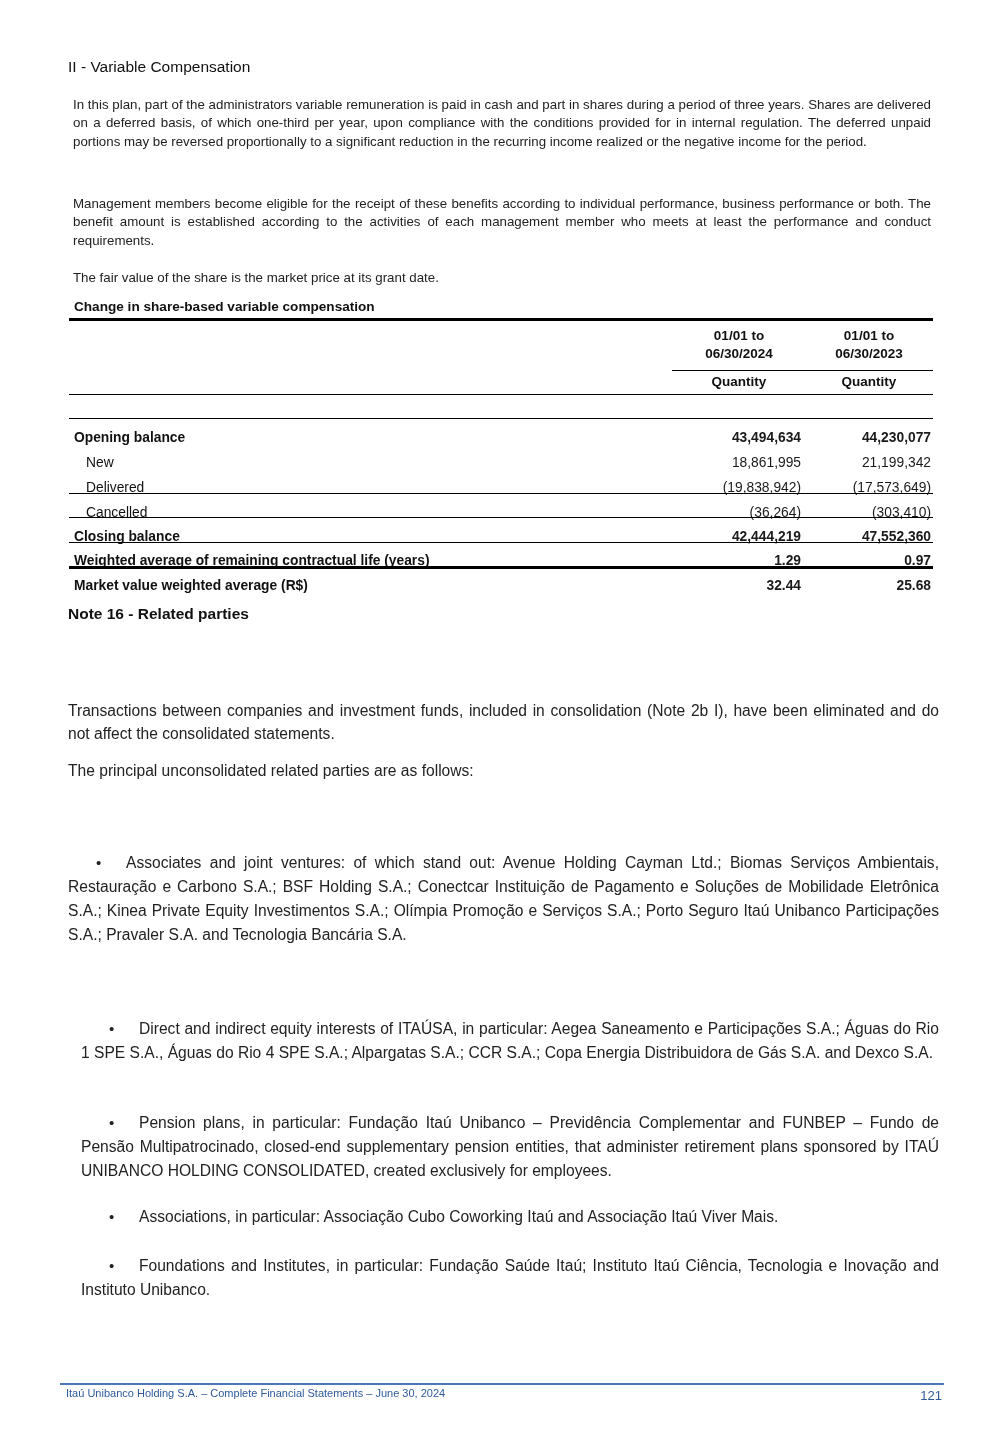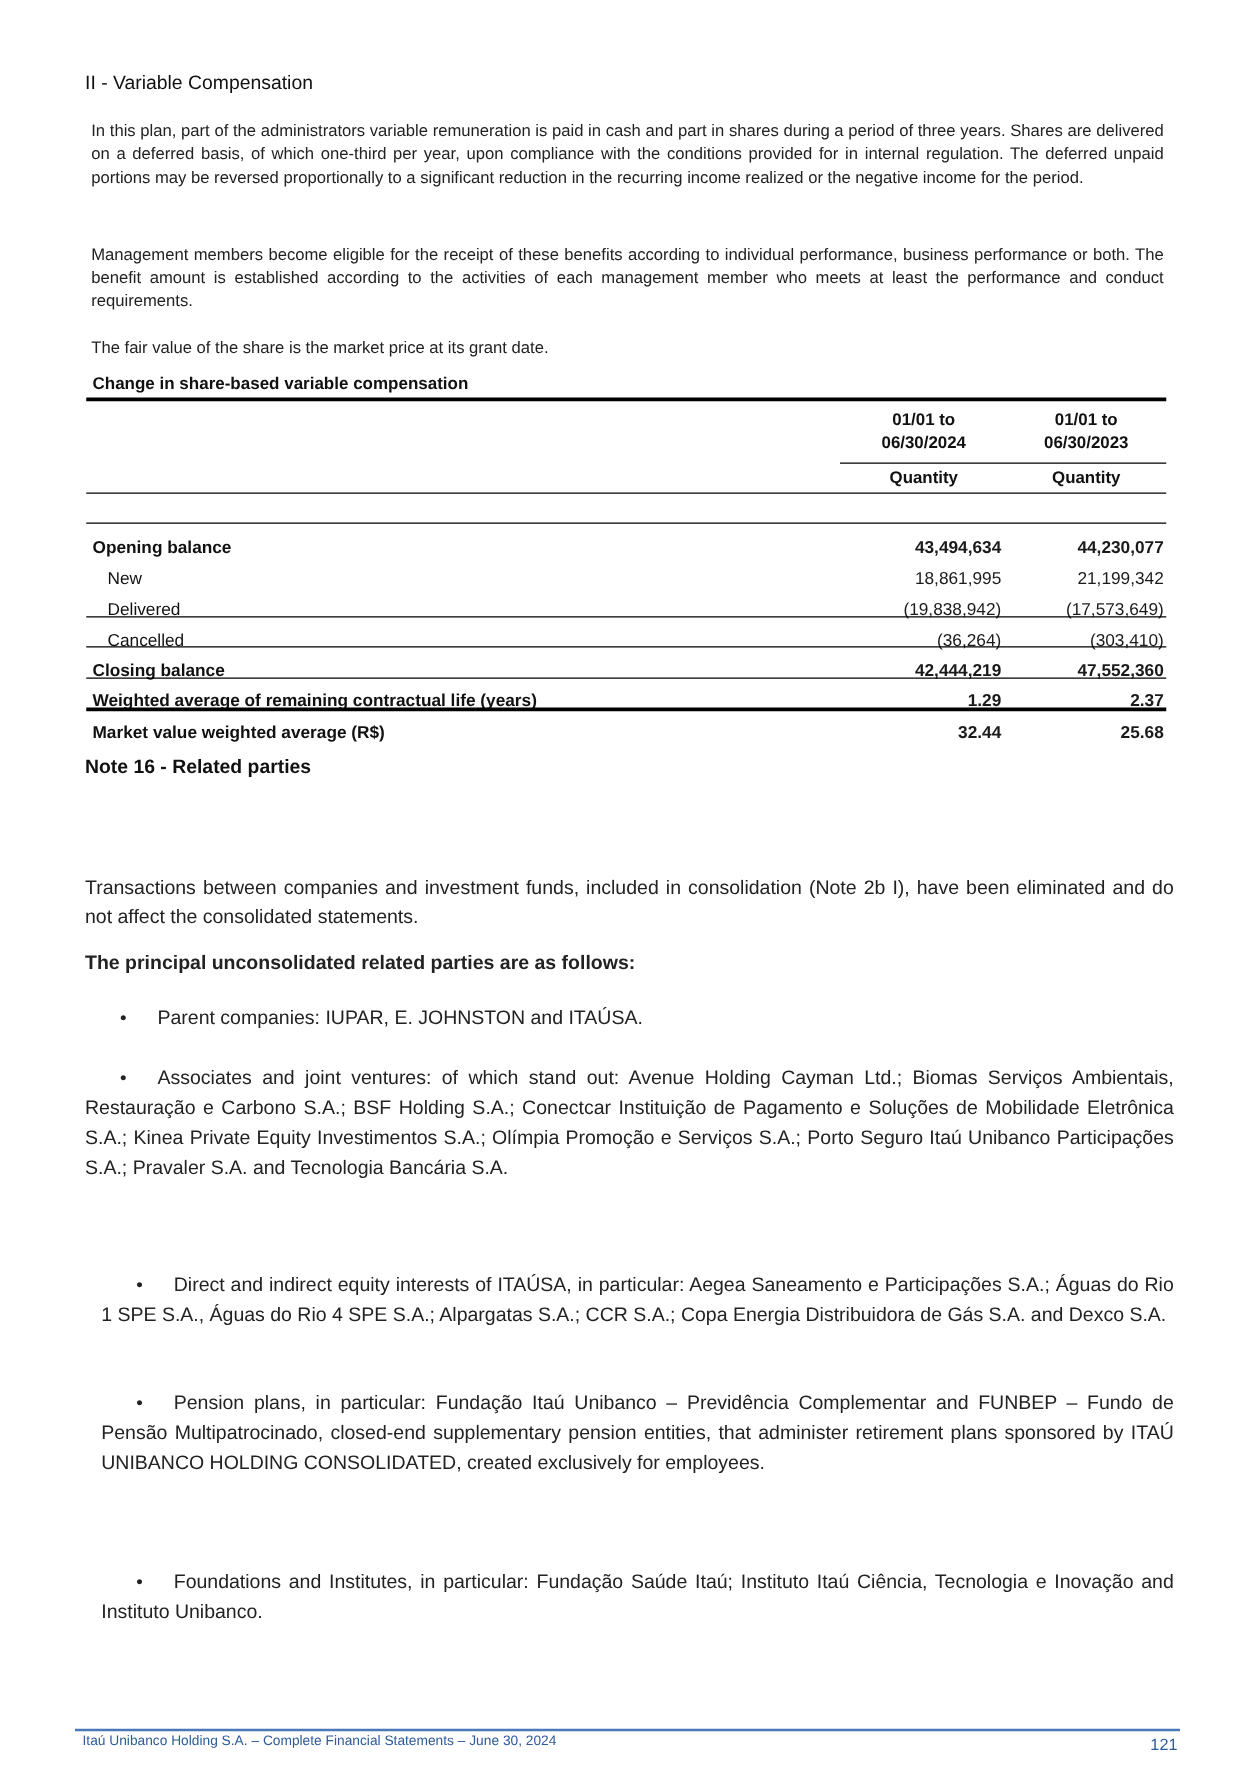--- a/index.html
+++ b/index.html
@@ -26,21 +26,21 @@
   .row .label.indent { left: 17px; }
   .row .v1 { position: absolute; right: 132px; top: 3px; text-align: right; }
   .row .v2 { position: absolute; right: 2px; top: 3px; text-align: right; }
   .row.bold { font-weight: bold; }
 
   .h2 { position: absolute; left: 68px; top: 605px; font-size: 15.5px; font-weight: bold; color: #111; }
 
   .big-p { position: absolute; left: 68px; width: 871px; font-size: 15.6px; line-height: 23.2px; text-align: justify; color: #222; }
   #rp1 { top: 640px; }
   #rp2 { top: 699px; }
-  #rp3 { top: 759px; font-weight: bold; }
+  #rp3 { top: 759px; }
 
   .bullet-item { position: absolute; width: 871px; font-size: 15.6px; line-height: 24px; text-align: justify; color: #222; }
   .bullet-item .dot { display: inline-block; width: 30px; font-size: 15px; text-indent: 0; }
   .lvl1 { left: 68px; width: 871px; text-indent: 28px; }
   .lvl2 { left: 81px; width: 858px; text-indent: 28px; }
 
   .footer-rule { position: absolute; left: 60px; top: 1383px; width: 884px; height: 2px; background: #4a78b8; }
   .footer-text { position: absolute; left: 66px; top: 1387px; font-size: 11px; color: #2e5b9a; }
   .footer-page { position: absolute; right: 62px; top: 1388px; font-size: 13px; color: #2e5b9a; }
 </style>
@@ -102,48 +102,48 @@
     <div class="row bold" style="top:176px;">
       <span class="label">Closing balance</span>
       <span class="v1">42,444,219</span>
       <span class="v2">47,552,360</span>
     </div>
     <div class="rule-thin" style="top:199px;"></div>
 
     <div class="row bold" style="top:200px;">
       <span class="label">Weighted average of remaining contractual life (years)</span>
       <span class="v1">1.29</span>
-      <span class="v2">2.37</span>
+      <span class="v2">0.97</span>
     </div>
     <div class="rule-thin" style="top:224px;"></div>
 
     <div class="row bold" style="top:225px;">
       <span class="label">Market value weighted average (R$)</span>
       <span class="v1">32.44</span>
       <span class="v2">25.68</span>
     </div>
     <div class="rule-thick" style="top:248px;"></div>
   </div>
 
   <div class="h2">Note 16 - Related parties</div>
   <div class="big-p" id="rp2">Transactions between companies and investment funds, included in consolidation (Note 2b I), have been eliminated and do not affect the consolidated statements.</div>
   <div class="big-p" id="rp3">The principal unconsolidated related parties are as follows:</div>
 
-  <div class="bullet-item lvl1" style="top:803px;">
-    <span class="dot">•</span><span>Parent companies: IUPAR, E. JOHNSTON and ITAÚSA.</span>
-  </div>
   <div class="bullet-item lvl1" style="top:851px;">
     <span class="dot">•</span><span>Associates and joint ventures: of which stand out: Avenue Holding Cayman Ltd.; Biomas Serviços Ambientais, Restauração e Carbono S.A.; BSF Holding S.A.; Conectcar Instituição de Pagamento e Soluções de Mobilidade Eletrônica S.A.; Kinea Private Equity Investimentos S.A.; Olímpia Promoção e Serviços S.A.; Porto Seguro Itaú Unibanco Participações S.A.; Pravaler S.A. and Tecnologia Bancária S.A.</span>
   </div>
 
   <div class="bullet-item lvl2" style="top:1017px;">
     <span class="dot">•</span><span>Direct and indirect equity interests of ITAÚSA, in particular: Aegea Saneamento e Participações S.A.; Águas do Rio 1 SPE S.A., Águas do Rio 4 SPE S.A.; Alpargatas S.A.; CCR S.A.; Copa Energia Distribuidora de Gás S.A. and Dexco S.A.</span>
   </div>
   <div class="bullet-item lvl2" style="top:1111px;">
     <span class="dot">•</span><span>Pension plans, in particular: Fundação Itaú Unibanco – Previdência Complementar and FUNBEP – Fundo de Pensão Multipatrocinado, closed-end supplementary pension entities, that administer retirement plans sponsored by ITAÚ UNIBANCO HOLDING CONSOLIDATED, created exclusively for employees.</span>
+  </div>
+  <div class="bullet-item lvl2" style="top:1205px;">
+    <span class="dot">•</span><span>Associations, in particular: Associação Cubo Coworking Itaú and Associação Itaú Viver Mais.</span>
   </div>
   <div class="bullet-item lvl2" style="top:1254px;">
     <span class="dot">•</span><span>Foundations and Institutes, in particular: Fundação Saúde Itaú; Instituto Itaú Ciência, Tecnologia e Inovação and Instituto Unibanco.</span>
   </div>
 
   <div class="footer-rule"></div>
   <div class="footer-text">Itaú Unibanco Holding S.A. – Complete Financial Statements – June 30, 2024</div>
   <div class="footer-page">121</div>
 </div>
 

